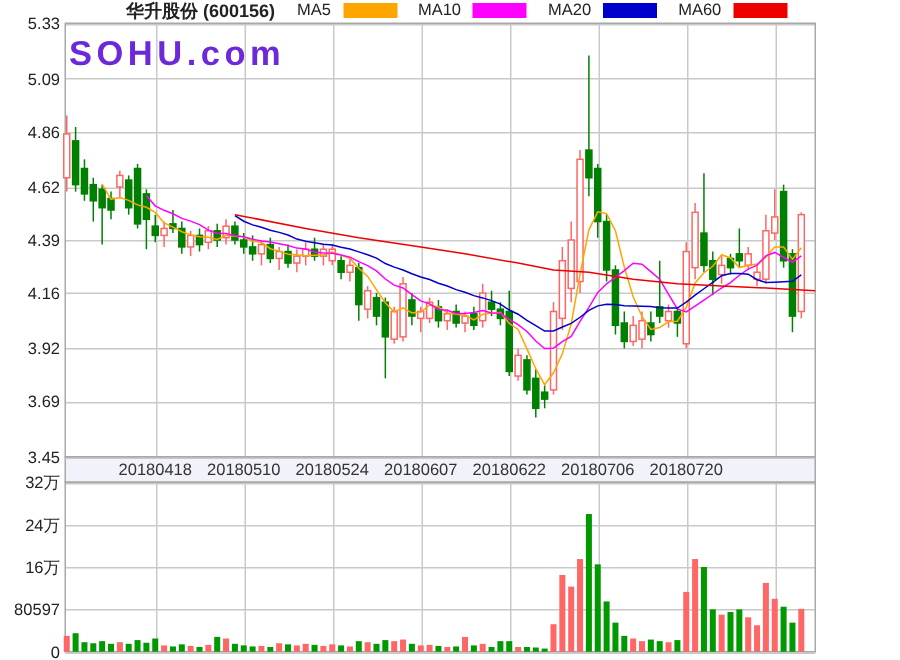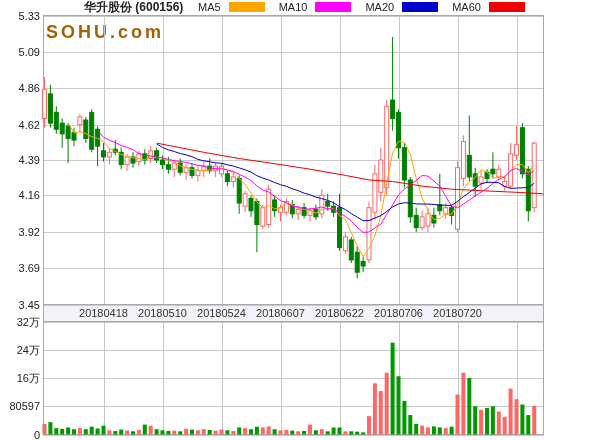--- a/index.html
+++ b/index.html
@@ -3,21 +3,21 @@
 <meta charset="utf-8">
 <style>
   html,body{margin:0;padding:0;background:#fff;}
   body{font-family:"Liberation Sans", sans-serif; width:600px; height:440px; position:relative; overflow:hidden;}
   #stage{position:absolute;left:0;top:0;width:600px;height:440px;}
   .hdr{position:absolute;left:40px;top:0;height:14px;line-height:14px;font-size:12px;color:#222;font-weight:bold;white-space:nowrap;margin-left:44px;}
   .legend{position:absolute;left:198px;top:1px;height:12px;display:flex;align-items:center;white-space:nowrap;}
   .legend .li{display:flex;align-items:center;margin-right:14px;}
   .legend .lab{font-size:11px;color:#222;margin-right:8px;}
   .legend .sw{width:36px;height:10px;display:inline-block;}
-  .wm{position:absolute;left:46px;top:22px;font-size:18px;font-weight:bold;color:#a16207;letter-spacing:3px;}
+  .wm{position:absolute;left:46px;top:22px;font-size:23px;font-weight:bold;color:#6d28d9;letter-spacing:3px;}
   svg{position:absolute;left:0;top:0;}
   .tick{font-size:11px;fill:#222;}
   .dlab{font-size:11px;fill:#333;}
 </style>
 </head>
 <body>
 
 <div id="stage">
   <div class="hdr">华升股份 (600156)</div>
   <div class="legend" id="legend">

